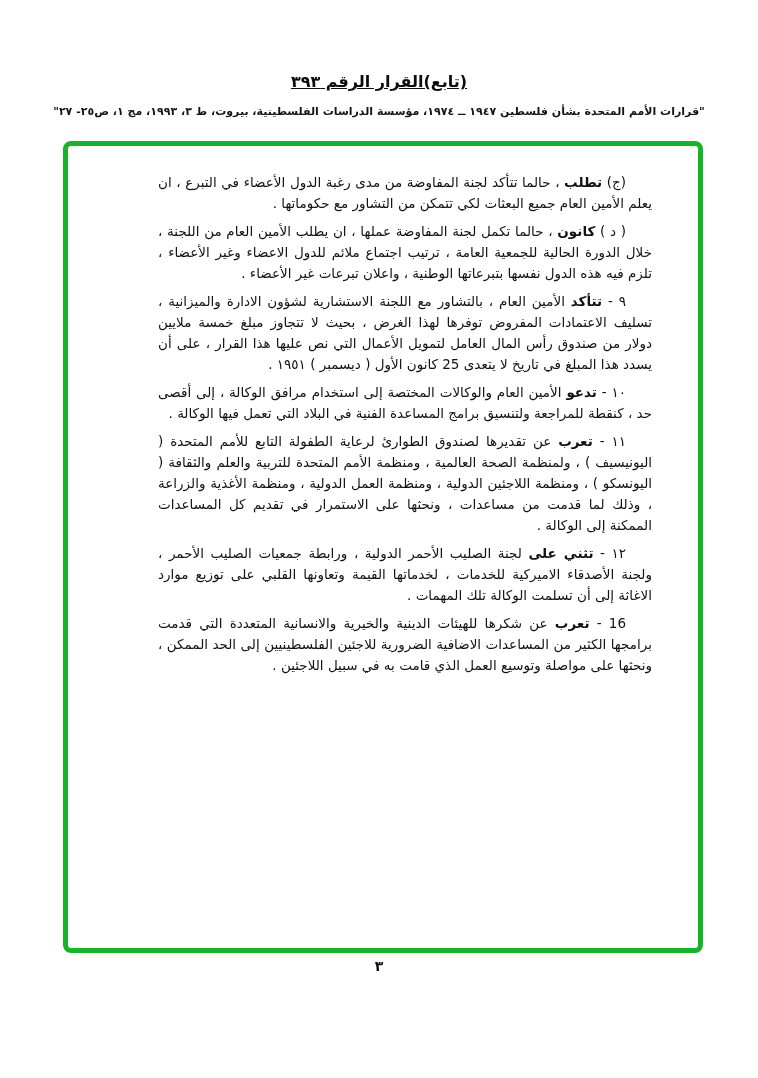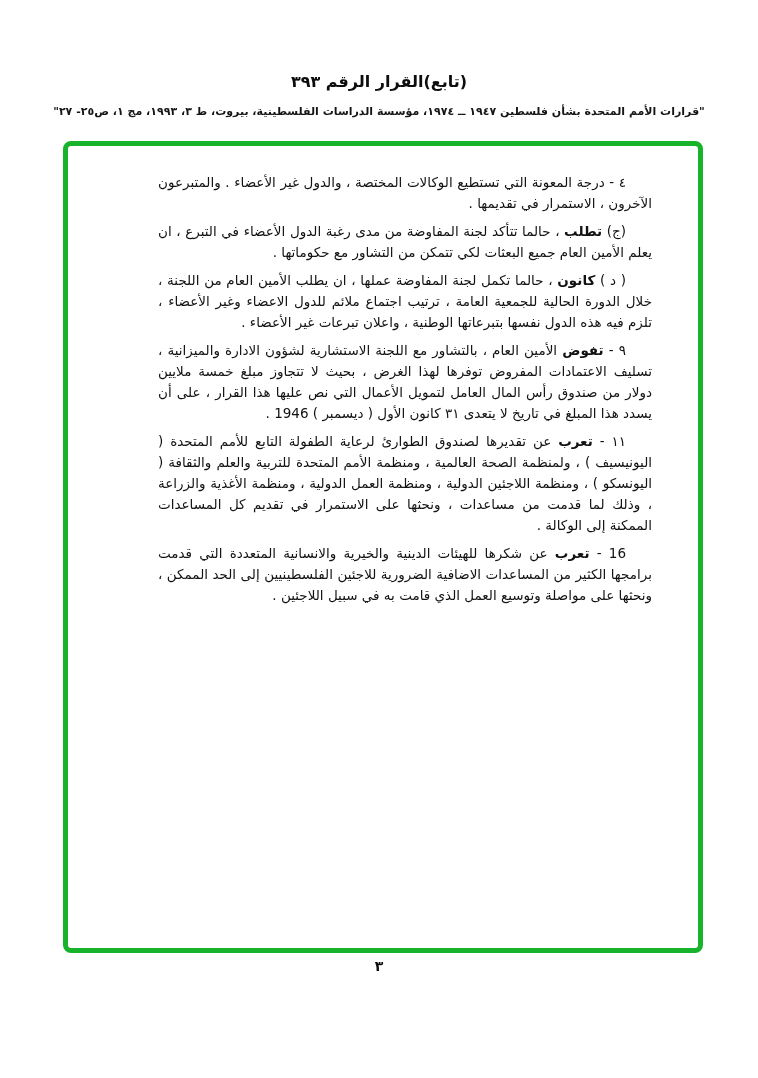--- a/index.html
+++ b/index.html
@@ -19,20 +19,21 @@
     position: absolute;
     top: 72px;
     left: 0;
     width: 100%;
     text-align: center;
     direction: rtl;
     font-weight: bold;
     font-size: 16px;
     letter-spacing: 0.5px;
     color: #0d0d0d;
+    text-decoration: underline;
   }
   .page-subtitle {
     position: absolute;
     top: 105px;
     left: 0;
     width: 100%;
     text-align: center;
     direction: rtl;
     font-weight: bold;
     font-size: 11px;
@@ -82,21 +83,22 @@
 </head>
 <body>
 
 <div class="page-title">(تابع)القرار الرقم ٣٩٣</div>
 
 <div class="page-subtitle">"قرارات الأمم المتحدة بشأن فلسطين ١٩٤٧ ــ ١٩٧٤، مؤسسة الدراسات الفلسطينية، بيروت، ط ٣، ١٩٩٣، مج ١، ص٢٥- ٢٧"</div>
 
 <div class="frame" style="border-color: rgb(23, 179, 43);"></div>
 
 <div class="document-body">
-    <p class="para"><span>٤ - درجة المعونة التي تستطيع الوكالات المختصة ، والدول غير الأعضاء . والمتبرعون الآخرون ، الاستمرار في تقديمها .</span></p>
     <p class="para"><span>(ج) </span><span class="bold">تطلب</span><span> ، حالما تتأكد لجنة المفاوضة من مدى رغبة الدول الأعضاء في التبرع ، ان يعلم الأمين العام جميع البعثات لكي تتمكن من التشاور مع حكوماتها .</span></p>
     <p class="para"><span>( د ) </span><span class="bold">كانون</span><span> ، حالما تكمل لجنة المفاوضة عملها ، ان يطلب الأمين العام من اللجنة ، خلال الدورة الحالية للجمعية العامة ، ترتيب اجتماع ملائم للدول الاعضاء وغير الأعضاء ، تلزم فيه هذه الدول نفسها بتبرعاتها الوطنية ، واعلان تبرعات غير الأعضاء .</span></p>
-    <p class="para"><span>٩ - </span><span class="bold">تفوض</span><span> الأمين العام ، بالتشاور مع اللجنة الاستشارية لشؤون الادارة والميزانية ، تسليف الاعتمادات المفروض توفرها لهذا الغرض ، بحيث لا تتجاوز مبلغ خمسة ملايين دولار من صندوق رأس المال العامل لتمويل الأعمال التي نص عليها هذا القرار ، على أن يسدد هذا المبلغ في تاريخ لا يتعدى ٣١ كانون الأول ( ديسمبر ) 1946 .</span></p>
+    <p class="para"><span>٩ - </span><span class="bold">تتأكد</span><span> الأمين العام ، بالتشاور مع اللجنة الاستشارية لشؤون الادارة والميزانية ، تسليف الاعتمادات المفروض توفرها لهذا الغرض ، بحيث لا تتجاوز مبلغ خمسة ملايين دولار من صندوق رأس المال العامل لتمويل الأعمال التي نص عليها هذا القرار ، على أن يسدد هذا المبلغ في تاريخ لا يتعدى 25 كانون الأول ( ديسمبر ) ١٩٥١ .</span></p>
+    <p class="para"><span>١٠ - </span><span class="bold">تدعو</span><span> الأمين العام والوكالات المختصة إلى استخدام مرافق الوكالة ، إلى أقصى حد ، كنقطة للمراجعة ولتنسيق برامج المساعدة الفنية في البلاد التي تعمل فيها الوكالة .</span></p>
     <p class="para"><span>١١ - </span><span class="bold">تعرب</span><span> عن تقديرها لصندوق الطوارئ لرعاية الطفولة التابع للأمم المتحدة ( اليونيسيف ) ، ولمنظمة الصحة العالمية ، ومنظمة الأمم المتحدة للتربية والعلم والثقافة ( اليونسكو ) ، ومنظمة اللاجئين الدولية ، ومنظمة العمل الدولية ، ومنظمة الأغذية والزراعة ، وذلك لما قدمت من مساعدات ، ونحثها على الاستمرار في تقديم كل المساعدات الممكنة إلى الوكالة .</span></p>
+    <p class="para"><span>١٢ - </span><span class="bold">تثني على</span><span> لجنة الصليب الأحمر الدولية ، ورابطة جمعيات الصليب الأحمر ، ولجنة الأصدقاء الاميركية للخدمات ، لخدماتها القيمة وتعاونها القلبي على توزيع موارد الاغاثة إلى أن تسلمت الوكالة تلك المهمات .</span></p>
     <p class="para"><span>16 - </span><span class="bold">تعرب</span><span> عن شكرها للهيئات الدينية والخيرية والانسانية المتعددة التي قدمت برامجها الكثير من المساعدات الاضافية الضرورية للاجئين الفلسطينيين إلى الحد الممكن ، ونحثها على مواصلة وتوسيع العمل الذي قامت به في سبيل اللاجئين .</span></p>
   </div>
 
 <div class="page-number">٣</div>
 
 </body></html>

